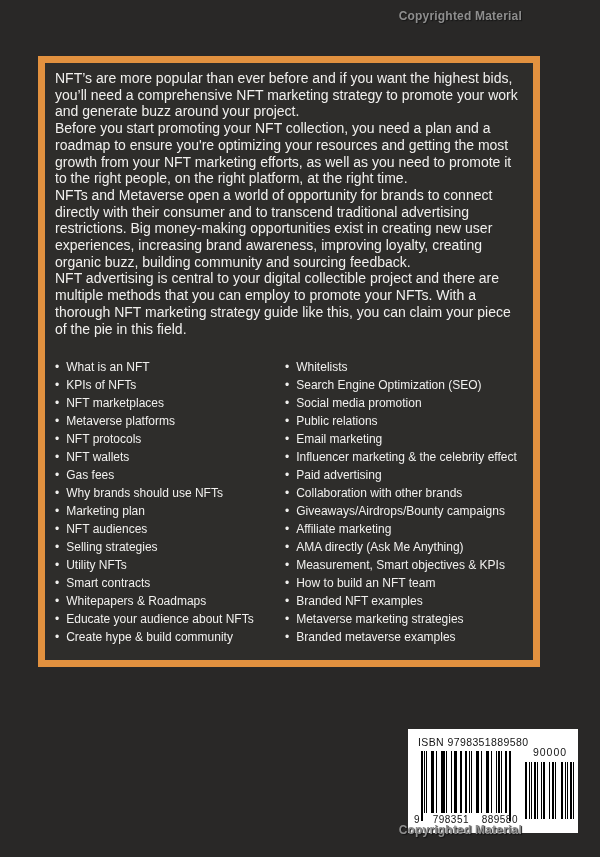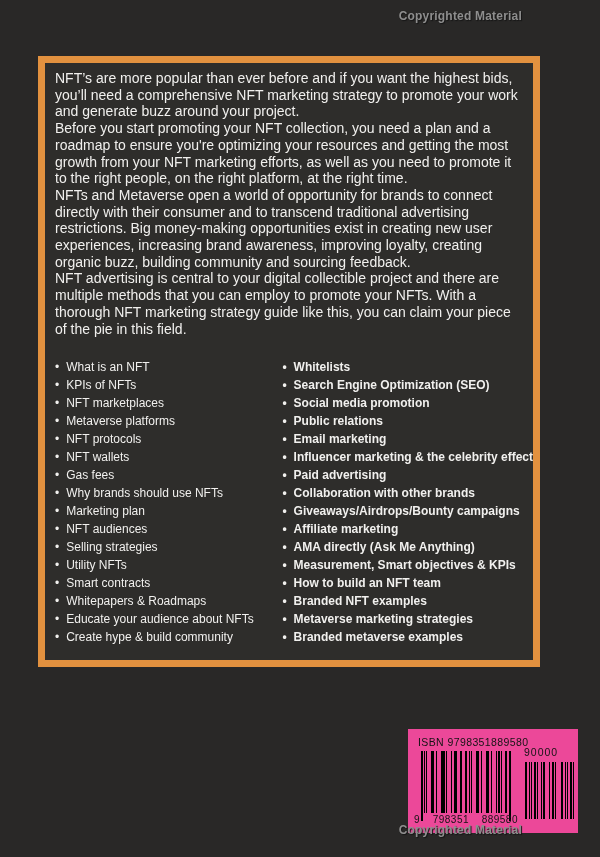--- a/index.html
+++ b/index.html
@@ -24,29 +24,29 @@
     border:7px solid var(--accent);
     background:var(--panel-bg);
   }
   .intro { padding:7px 12px 0 10px; }
   .intro p {
     margin:0; font-size:14px; line-height:16.7px; color:var(--ink);
   }
   .topics { display:flex; margin-top:21px; padding-left:10px; }
   .topics ul { margin:0; padding:0; list-style:none; }
   .topics ul.left-col { width:230px; }
-  .topics ul.right-col { flex:1;font-weight:bold; }
+  .topics ul.right-col { flex:1; }
   .topics li {
     font-size:12px; line-height:18px; color:var(--ink); white-space:nowrap;
   }
   .topics li::before { content:"\2022"; margin-right:7px; }
 
   .barcode-block {
     position:absolute; left:408px; top:729px; width:170px; height:104px;
-    background:#ec4899;
+    background:#ffffff;
   }
   .isbn-label {
     position:absolute; top:7px; left:10px;
     font-size:10.5px; color:#141414; letter-spacing:0.4px;
   }
   .bars-main {
     position:absolute; left:13px; top:22px; width:90px; height:62px;
     background-image:
       repeating-linear-gradient(90deg,#000 0 1px,rgba(0,0,0,0) 1px 5px),
       repeating-linear-gradient(90deg,#000 0 2px,rgba(0,0,0,0) 2px 11px),
@@ -56,21 +56,21 @@
     content:""; position:absolute; top:0; width:2px; height:70px; background:#000;
   }
   .bars-main::before { left:0; }
   .bars-main::after { right:0; }
   .barcode-digits {
     position:absolute; left:6px; top:85px; width:104px;
     display:flex; justify-content:space-between;
     font-size:10px; color:#141414; letter-spacing:0.5px;
   }
   .price-code {
-    position:absolute; left:116px; top:17px; width:52px; 
+    position:absolute; left:116px; top:17px; width:52px; text-align:center;
     font-size:10.5px; color:#141414; letter-spacing:1px;
   }
   .bars-supp {
     position:absolute; left:117px; top:33px; width:51px; height:57px;
     background-image:
       repeating-linear-gradient(90deg,#000 0 1px,rgba(0,0,0,0) 1px 6px),
       repeating-linear-gradient(90deg,#000 0 2px,rgba(0,0,0,0) 2px 9px),
       repeating-linear-gradient(90deg,rgba(0,0,0,0) 0 4px,#000 4px 5px,rgba(0,0,0,0) 5px 12px);
   }
 </style>

